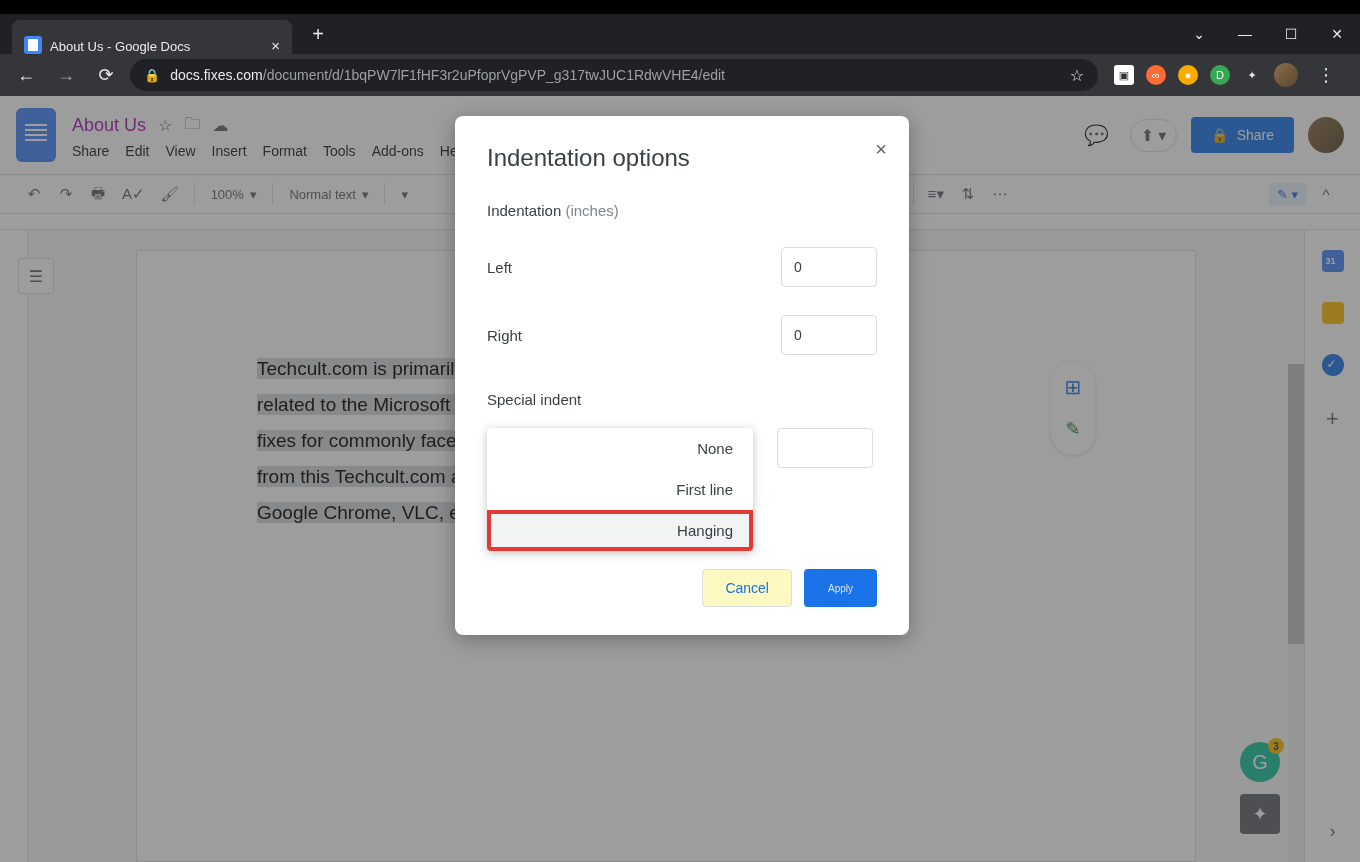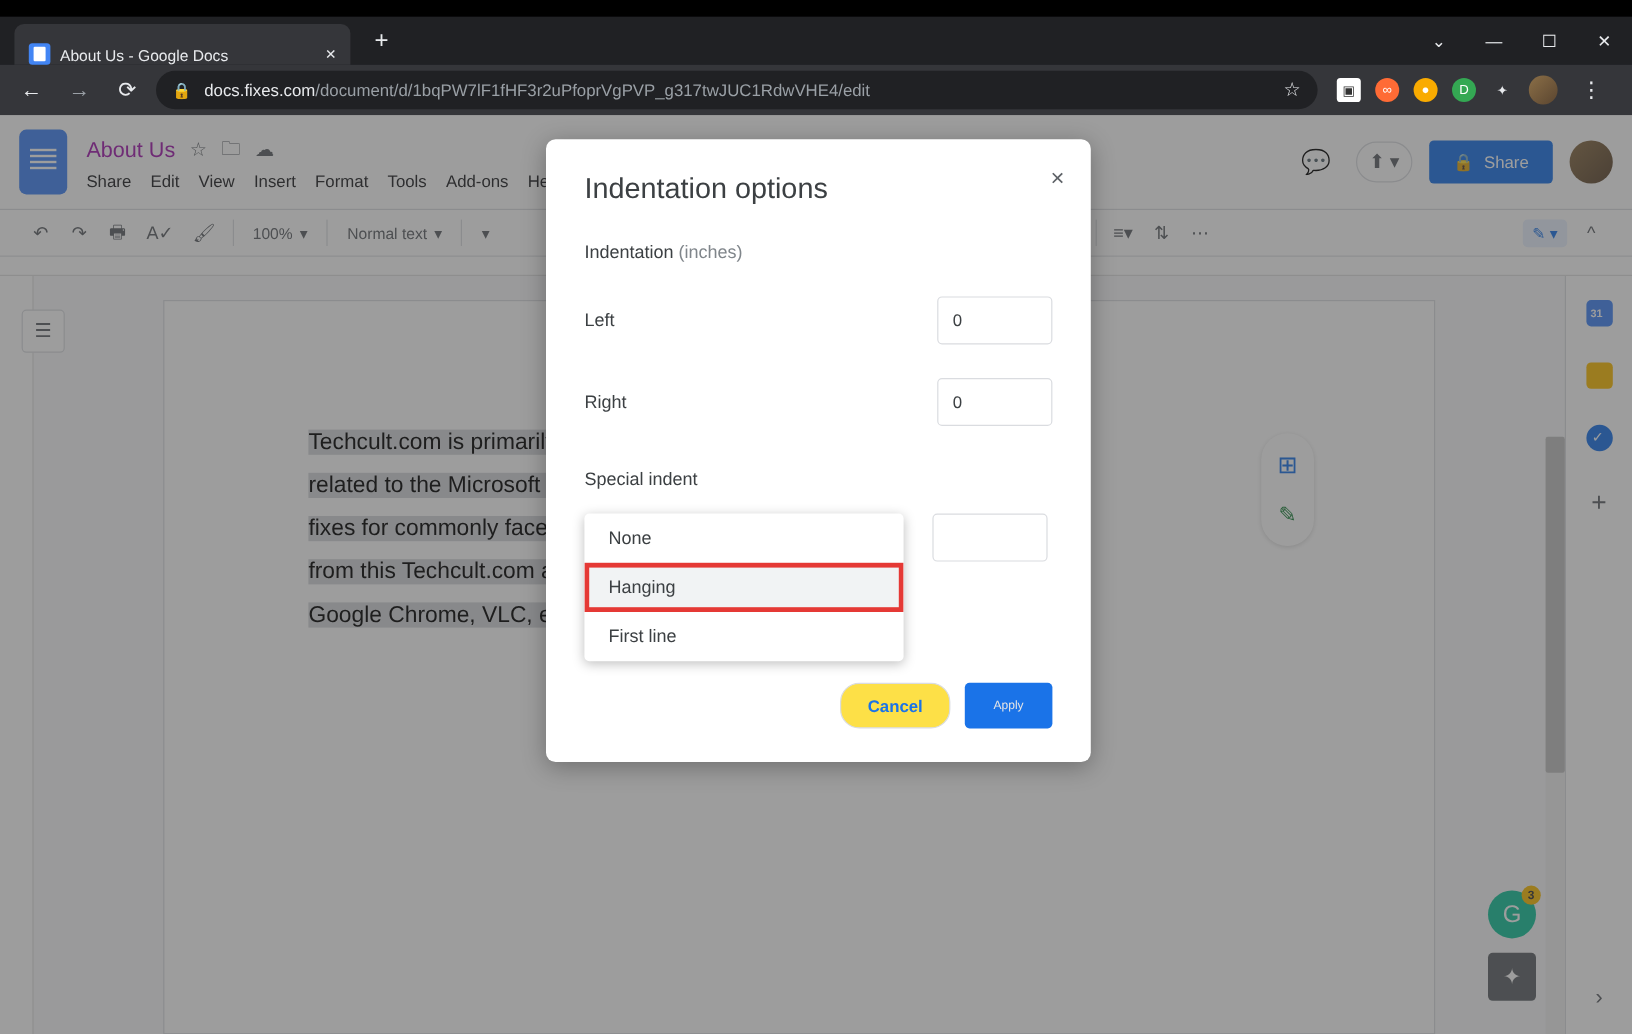--- a/index.html
+++ b/index.html
@@ -92,26 +92,26 @@
   .modal { position:absolute; left:455px; top:116px; width:454px; background:#fff; border-radius:8px; box-shadow:0 4px 20px rgba(0,0,0,0.3); z-index:100; padding:28px 32px; }
   .modal-title { font-size:24px; color:#3c4043; font-weight:400; font-family:'Google Sans',Arial,sans-serif; }
   .modal-close { position:absolute; top:22px; right:22px; color:#5f6368; font-size:20px; cursor:pointer; }
   .section-label { margin-top:30px; font-size:15px; color:#3c4043; }
   .section-label .unit { color:#80868b; }
   .indent-row { display:flex; justify-content:space-between; align-items:center; margin-top:28px; }
   .indent-label { font-size:15px; color:#3c4043; }
   .indent-input { width:96px; height:40px; border:1px solid #dadce0; border-radius:4px; padding:0 12px; font-size:14px; color:#3c4043; }
   .special-label { margin-top:36px; font-size:15px; color:#3c4043; }
   .special-row { display:flex; gap:24px; margin-top:20px; align-items:flex-start; }
-  .dropdown { width:266px; background:#fff; box-shadow:0 2px 10px rgba(0,0,0,0.25); border-radius:4px; overflow:hidden; }
+  .dropdown { width:266px; background:#fff; box-shadow:0 2px 10px rgba(0,0,0,0.25); border-radius:4px; overflow:hidden;text-align:right; }
   .dd-option { padding:12px 20px; font-size:15px; color:#3c4043; cursor:pointer; }
   .dd-option.highlighted-opt { background:#f1f3f4; outline:4px solid #e53935; outline-offset:-4px; }
   .special-input { width:96px; height:40px; border:1px solid #dadce0; border-radius:4px; }
   .modal-actions { display:flex; justify-content:flex-end; gap:12px; margin-top:18px; }
-  .btn-cancel { background:#fde047; border:1px solid #dadce0; color:#1a73e8; padding:10px 22px; border-radius:16px; font-size:14px; font-weight:700; cursor:pointer; }
+  .btn-cancel { background:#fef9c3; border:1px solid #dadce0; color:#1a73e8; padding:10px 22px; border-radius:4px; font-size:14px; font-weight:400; cursor:pointer; }
   .btn-apply { background:#1a73e8; color:#e5e5e5; padding:10px 24px; border-radius:4px; font-size:10px; font-weight:500; cursor:pointer; border:none; }
 </style>
 </head>
 <body>
 
 <div class="browser-top"></div>
 <div class="tab-bar">
   <div class="tab">
     <span class="favicon"></span>
     <span>About Us - Google Docs</span>
@@ -274,22 +274,22 @@
     <input class="indent-input" value="0" style="">
   </div>
   <div class="indent-row">
     <span class="indent-label">Right</span>
     <input class="indent-input" value="0" style="">
   </div>
   <div class="special-label">Special indent</div>
   <div class="special-row">
     <div class="dropdown">
       <div class="dd-option">None</div>
+      <div class="dd-option">First line</div>
       <div class="dd-option highlighted-opt">Hanging</div>
-      <div class="dd-option">First line</div>
     </div>
     <input class="special-input" value="" style="">
   </div>
   <div class="modal-actions">
     <button class="btn-cancel">Cancel</button>
     <button class="btn-apply">Apply</button>
   </div>
 </div>
 
 </body></html>

